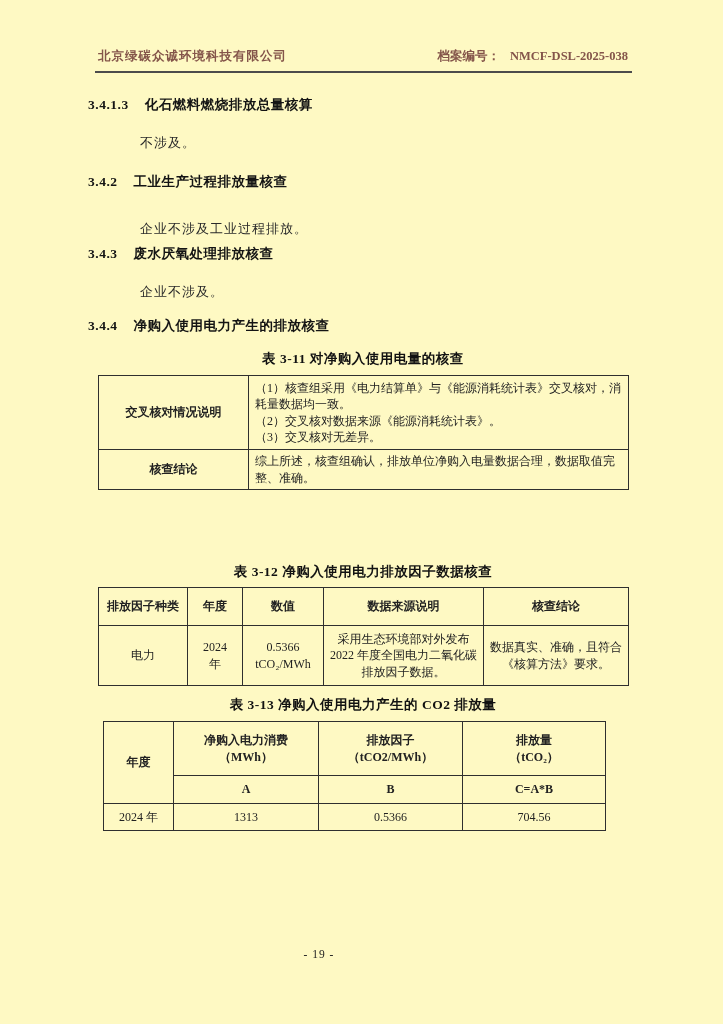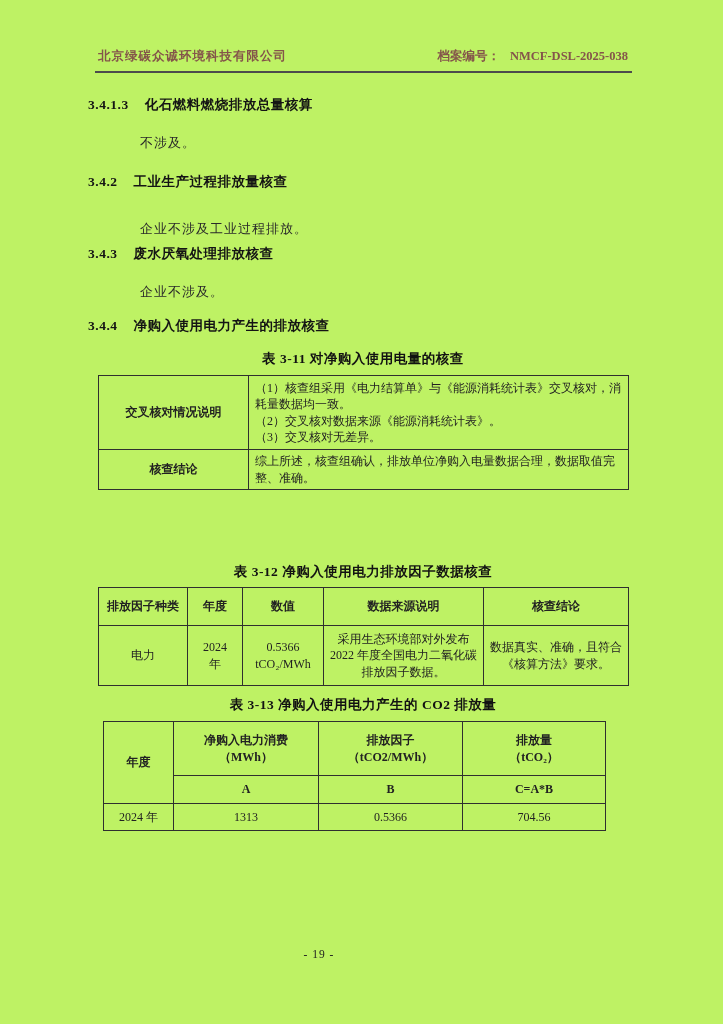--- a/index.html
+++ b/index.html
@@ -5,21 +5,21 @@
   * { margin: 0; padding: 0; box-sizing: border-box; }
   html, body { background: #ffffff; }
   body {
     font-family: "Liberation Serif", "DejaVu Serif", serif;
     color: #1d1d1d;
   }
   .page {
     position: relative;
     width: 723px;
     height: 1024px;
-    background: #bef264;
+    background: #fef9c3;
     margin: 0 auto;
     overflow: hidden;
   }
 
   
   .doc-header {
     position: absolute;
     top: 48px; left: 98px;
     width: 530px;
     display: flex;

